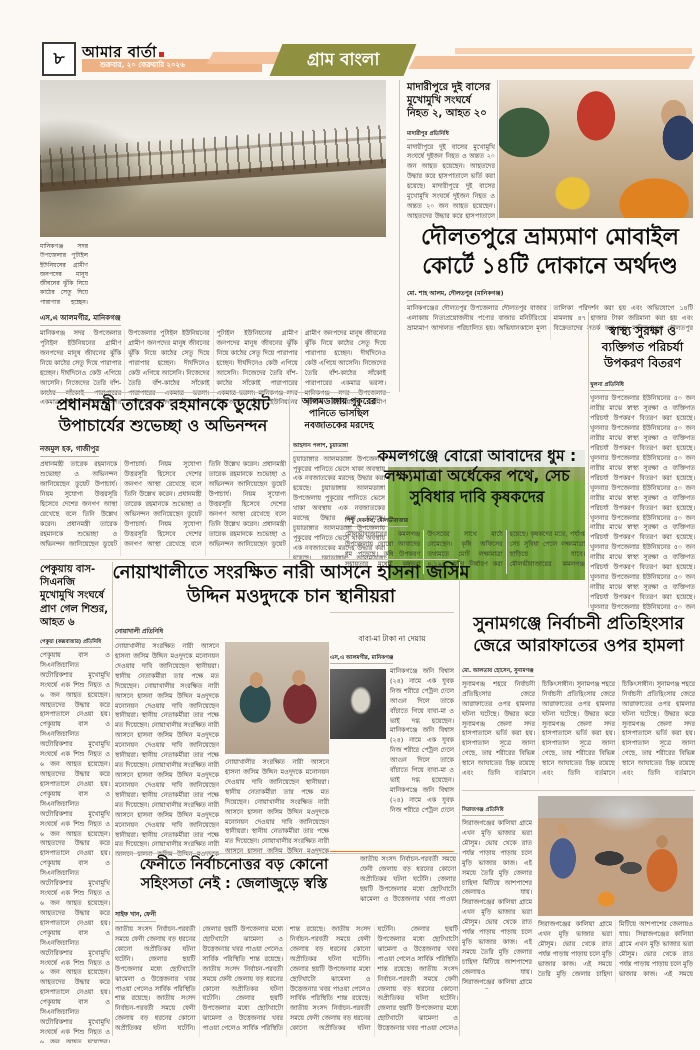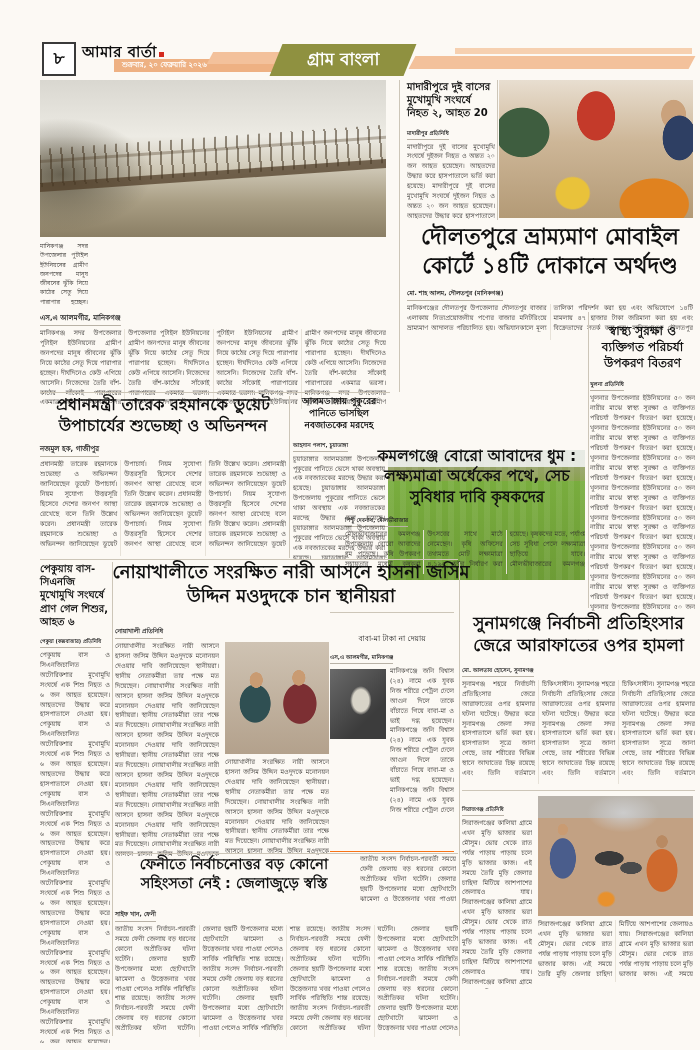--- a/index.html
+++ b/index.html
@@ -5,21 +5,21 @@
   html,body{margin:0;padding:0;background:#e8e4dc;}
   #page{position:relative;width:700px;height:1050px;margin:0 auto;background:#fcf9f4;
         font-family:"DejaVu Sans","Liberation Sans",sans-serif;color:#222;overflow:hidden;}
   
   #hdr{position:absolute;left:0;top:38px;width:700px;height:40px;}
   .pgnum{position:absolute;left:42px;top:4px;width:30px;height:30px;border:2px solid #3a3a3a;
          background:#fff;font-size:17px;font-weight:bold;color:#111;display:flex;align-items:center;justify-content:center;}
   .logo{position:absolute;left:82px;top:2px;font-size:15px;font-weight:800;color:#0d0d0d;letter-spacing:.5px;}
   .logo .reddot{display:inline-block;width:5px;height:5px;background:#d42a1e;margin-left:2px;vertical-align:baseline;}
   .datebar{position:absolute;left:82px;top:21px;width:180px;height:13px;background:#eeb183;
-           color:#fff;font-size:7px;font-weight:bold;line-height:13px;padding-left:8px;box-sizing:border-box;margin-left:32px;}
+           color:#fff;font-size:7px;font-weight:bold;line-height:13px;padding-left:18px;box-sizing:border-box;}
   .stripe{position:absolute;background:#f3c19b;}
   #stripeL{left:210px;top:14px;width:80px;height:12px;transform:skewX(-28deg);}
   #stripeR1{left:455px;top:10px;width:237px;height:6px;background:#f6d0b0;}
   #stripeR2{left:412px;top:18px;width:280px;height:13px;transform:skewX(-28deg);}
   #banner{position:absolute;left:276px;top:6px;width:134px;height:32px;background:#8f9140;
           transform:skewX(-22deg);display:flex;align-items:center;justify-content:center;}
   #banner span{transform:skewX(22deg);color:#fff;font-size:17px;font-weight:bold;white-space:nowrap;}
   
   .blk{position:absolute;box-sizing:border-box;}
   .hl{font-weight:bold;color:#101010;text-align:center;line-height:1.32;}
@@ -96,21 +96,21 @@
   <div class="blk" style="left:40px;top:80px;width:346px;height:314px;">
     <div class="photo" id="ph-bridge"></div>
     <div style="display:flex;margin-top:4px;">
       <div class="body-txt" style="width:48px;height:64px;font-size:6px;">মানিকগঞ্জ সদর উপজেলার পুটাইল ইউনিয়নের গ্রামীণ জনপদের মানুষ জীবনের ঝুঁকি নিয়ে কাঠের সেতু দিয়ে পারাপার হচ্ছেন। দীর্ঘদিনেও কেউ এগিয়ে আসেনি। নিজেদের তৈরি বাঁশ-কাঠের সাঁকোই পারাপারের একমাত্র ভরসা। মানিকগঞ্জ সদর উপজেলার পুটাইল ইউনিয়নের গ্রামীণ জনপদের মানুষ জীবনের ঝুঁকি নিয়ে কাঠের সেতু দিয়ে পারাপার হচ্ছেন। দীর্ঘদিনেও কেউ এগিয়ে আসেনি। নিজেদের তৈরি বাঁশ-কাঠের সাঁকোই পারাপারের একমাত্র ভরসা।</div>
     </div>
     <div><span class="byline">এস,এ আলমগীর, মানিকগঞ্জ</span></div>
     <div class="body-txt cols4" style="height:80px;">মানিকগঞ্জ সদর উপজেলার পুটাইল ইউনিয়নের গ্রামীণ জনপদের মানুষ জীবনের ঝুঁকি নিয়ে কাঠের সেতু দিয়ে পারাপার হচ্ছেন। দীর্ঘদিনেও কেউ এগিয়ে আসেনি। নিজেদের তৈরি বাঁশ-কাঠের সাঁকোই পারাপারের একমাত্র ভরসা। মানিকগঞ্জ সদর উপজেলার পুটাইল ইউনিয়নের গ্রামীণ জনপদের মানুষ জীবনের ঝুঁকি নিয়ে কাঠের সেতু দিয়ে পারাপার হচ্ছেন। দীর্ঘদিনেও কেউ এগিয়ে আসেনি। নিজেদের তৈরি বাঁশ-কাঠের সাঁকোই পারাপারের একমাত্র ভরসা। মানিকগঞ্জ সদর উপজেলার পুটাইল ইউনিয়নের গ্রামীণ জনপদের মানুষ জীবনের ঝুঁকি নিয়ে কাঠের সেতু দিয়ে পারাপার হচ্ছেন। দীর্ঘদিনেও কেউ এগিয়ে আসেনি। নিজেদের তৈরি বাঁশ-কাঠের সাঁকোই পারাপারের একমাত্র ভরসা। মানিকগঞ্জ সদর উপজেলার পুটাইল ইউনিয়নের গ্রামীণ জনপদের মানুষ জীবনের ঝুঁকি নিয়ে কাঠের সেতু দিয়ে পারাপার হচ্ছেন। দীর্ঘদিনেও কেউ এগিয়ে আসেনি। নিজেদের তৈরি বাঁশ-কাঠের সাঁকোই পারাপারের একমাত্র ভরসা। মানিকগঞ্জ সদর উপজেলার পুটাইল ইউনিয়নের গ্রামীণ জনপদের মানুষ জীবনের ঝুঁকি নিয়ে কাঠের সেতু দিয়ে পারাপার হচ্ছেন। দীর্ঘদিনেও কেউ এগিয়ে আসেনি। নিজেদের তৈরি বাঁশ-কাঠের সাঁকোই পারাপারের একমাত্র ভরসা। মানিকগঞ্জ সদর উপজেলার পুটাইল ইউনিয়নের গ্রামীণ জনপদের মানুষ জীবনের ঝুঁকি নিয়ে কাঠের সেতু দিয়ে পারাপার হচ্ছেন। দীর্ঘদিনেও কেউ এগিয়ে আসেনি। নিজেদের তৈরি বাঁশ-কাঠের সাঁকোই পারাপারের একমাত্র ভরসা।</div>
   </div>
 
   <div class="blk" style="left:407px;top:80px;width:88px;height:140px;">
-    <div class="hl hl-left" style="font-size:10px;">মাদারীপুরে দুই বাসের মুখোমুখি সংঘর্ষে নিহত ২, আহত 20</div>
+    <div class="hl hl-left" style="font-size:10px;">মাদারীপুরে দুই বাসের মুখোমুখি সংঘর্ষে নিহত ২, আহত ২০</div>
     <div><span class="byline" style="font-size:5.5px;">মাদারীপুর প্রতিনিধি</span></div>
     <div class="body-txt" style="height:78px;">মাদারীপুরে দুই বাসের মুখোমুখি সংঘর্ষে দুইজন নিহত ও অন্তত ২০ জন আহত হয়েছেন। আহতদের উদ্ধার করে হাসপাতালে ভর্তি করা হয়েছে। মাদারীপুরে দুই বাসের মুখোমুখি সংঘর্ষে দুইজন নিহত ও অন্তত ২০ জন আহত হয়েছেন। আহতদের উদ্ধার করে হাসপাতালে ভর্তি করা হয়েছে। মাদারীপুরে দুই বাসের মুখোমুখি সংঘর্ষে দুইজন নিহত ও অন্তত ২০ জন আহত হয়েছেন। আহতদের উদ্ধার করে হাসপাতালে ভর্তি করা হয়েছে। মাদারীপুরে দুই বাসের মুখোমুখি সংঘর্ষে দুইজন নিহত ও অন্তত ২০ জন আহত হয়েছেন। আহতদের উদ্ধার করে হাসপাতালে ভর্তি করা হয়েছে।</div>
   </div>
   <div class="blk photo" id="ph-fruit" style="left:499px;top:80px;"></div>
 
   <div class="blk" style="left:407px;top:222px;width:286px;height:88px;">
     <div class="hl" style="font-size:22px;">দৌলতপুরে ভ্রাম্যমাণ মোবাইল কোর্টে ১৪টি দোকানে অর্থদণ্ড</div>
     <div><span class="byline" style="font-size:6px;">মো. শাহ আলম, দৌলতপুর (মানিকগঞ্জ)</span></div>
     <div class="body-txt cols2" style="height:36px;">মানিকগঞ্জের দৌলতপুর উপজেলার দৌলতপুর বাজার এলাকায় নিত্যপ্রয়োজনীয় পণ্যের বাজার মনিটরিংয়ে ভ্রাম্যমাণ আদালত পরিচালিত হয়। অভিযানকালে মূল্য তালিকা পরিদর্শন করা হয় এবং অভিযোগে ১৪টি মামলায় ৪৭ হাজার টাকা জরিমানা করা হয় এবং বিক্রেতাদের সতর্ক করা হয়। মানিকগঞ্জের দৌলতপুর উপজেলার দৌলতপুর বাজার এলাকায় নিত্যপ্রয়োজনীয় পণ্যের বাজার মনিটরিংয়ে ভ্রাম্যমাণ আদালত পরিচালিত হয়। অভিযানকালে মূল্য তালিকা পরিদর্শন করা হয় এবং অভিযোগে ১৪টি মামলায় ৪৭ হাজার টাকা জরিমানা করা হয় এবং বিক্রেতাদের সতর্ক করা হয়।</div>
   </div>

